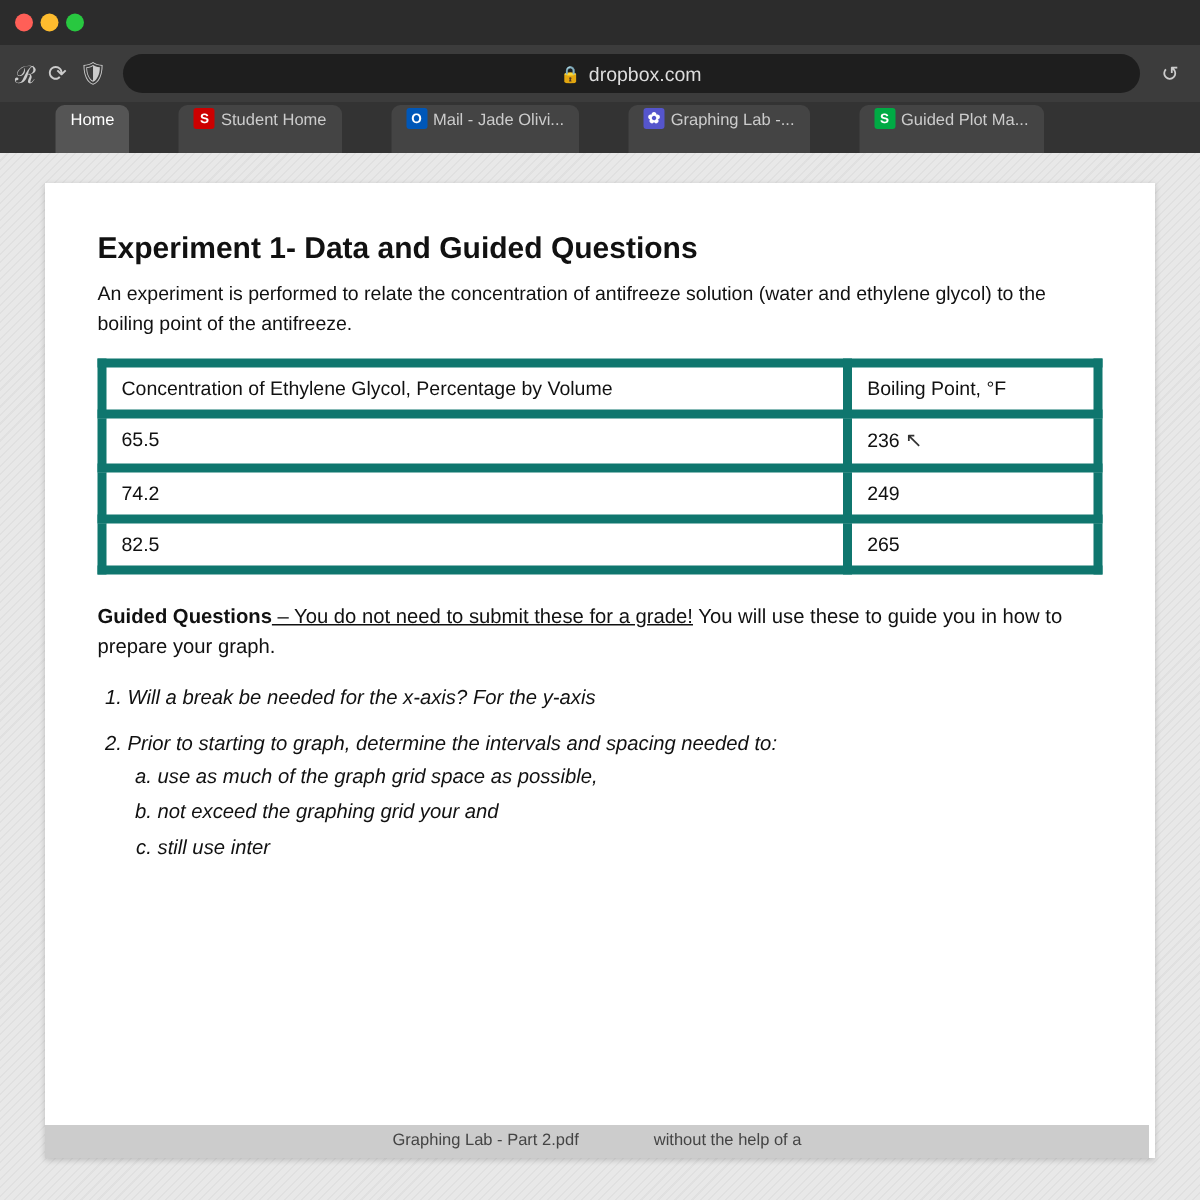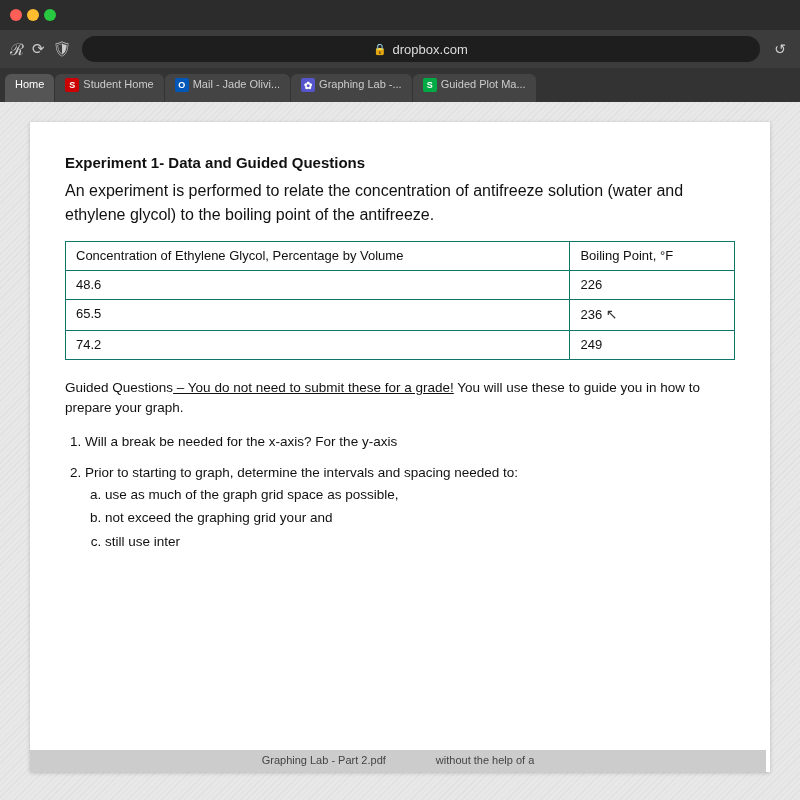--- a/index.html
+++ b/index.html
@@ -80,33 +80,34 @@
       height: 34px;
       background: #333;
       display: flex;
       align-items: flex-end;
       padding: 0 5px;
       gap: 1px;
     }
 
     .tab {
       height: 28px;
-      padding: 4px 10px;
-      display: flex;
-      align-items: flex-start;
+      padding: 16px 10px;
+      display: flex;
+      align-items: flex-end;
       font-size: 11px;
       color: #ccc;
       border-radius: 6px 6px 0 0;
       background: #444;
       white-space: nowrap;
       max-width: 140px;
       overflow: hidden;
       text-overflow: ellipsis;
       gap: 4px;
       cursor: pointer;
+      margin-left: 32px;
     }
 
     .tab.home-tab {
       background: #555;
       color: #fff;
     }
 
     .tab-favicon {
       width: 14px;
       height: 14px;
@@ -141,70 +142,71 @@
       padding: 30px 35px;
       min-height: 650px;
       font-size: 13.5px;
       color: #111;
       line-height: 1.4;
       box-shadow: 0 1px 4px rgba(0,0,0,0.2);
       position: relative;
     }
 
     .page-title {
-      font-size: 15px;
+      font-size: 20px;
       font-weight: bold;
       margin-bottom: 6px;
     }
 
     .intro-text {
-      font-size: 16px;
+      font-size: 13px;
       margin-bottom: 14px;
       line-height: 1.5;
     }
 
     
     .data-table {
       width: 100%;
       border-collapse: collapse;
       margin-bottom: 18px;
       font-size: 13px;
     }
 
     .data-table th, .data-table td {
-      border: 1px solid #0f766e;
+      border: 6px solid #0f766e;
       padding: 5px 10px;
       text-align: left;
       vertical-align: top;
     }
 
     .data-table th {
       font-weight: normal;
       background: white;
     }
 
     .guided-questions {
       font-size: 13.5px;
       margin-bottom: 12px;
       line-height: 1.5;
     }
 
     .guided-questions .bold {
-      font-weight: normal;
+      font-weight: bold;
     }
 
     .guided-questions .underline {
       text-decoration: underline;
       margin-top: 24px;
     }
 
     .questions-list {
       font-size: 13.5px;
       padding-left: 20px;
       line-height: 1.6;
+      font-style: italic;
     }
 
     .questions-list > li {
       margin-bottom: 10px;
     }
 
     .sub-list {
       list-style-type: lower-alpha;
       padding-left: 20px;
     }
@@ -316,30 +318,30 @@
 
     <table class="data-table">
       <thead>
         <tr>
           <th>Concentration of Ethylene Glycol, Percentage by Volume</th>
           <th>Boiling Point, °F</th>
         </tr>
       </thead>
       <tbody>
         <tr>
-          <td>48.6</td>
-          <td>226</td>
-        </tr>
-        <tr>
           <td>65.5</td>
           <td>236 <span class="cursor-arrow">↖</span></td>
         </tr>
         <tr>
           <td>74.2</td>
           <td>249</td>
+        </tr>
+        <tr>
+          <td>82.5</td>
+          <td>265</td>
         </tr>
       </tbody>
     </table>
 
     <div class="guided-questions">
       <span class="bold">Guided Questions</span><span class="underline"> – You do not need to submit these for a grade!</span><span> You will use these to guide you in how to prepare your graph.</span>
     </div>
 
     <ol class="questions-list">
       <li>

